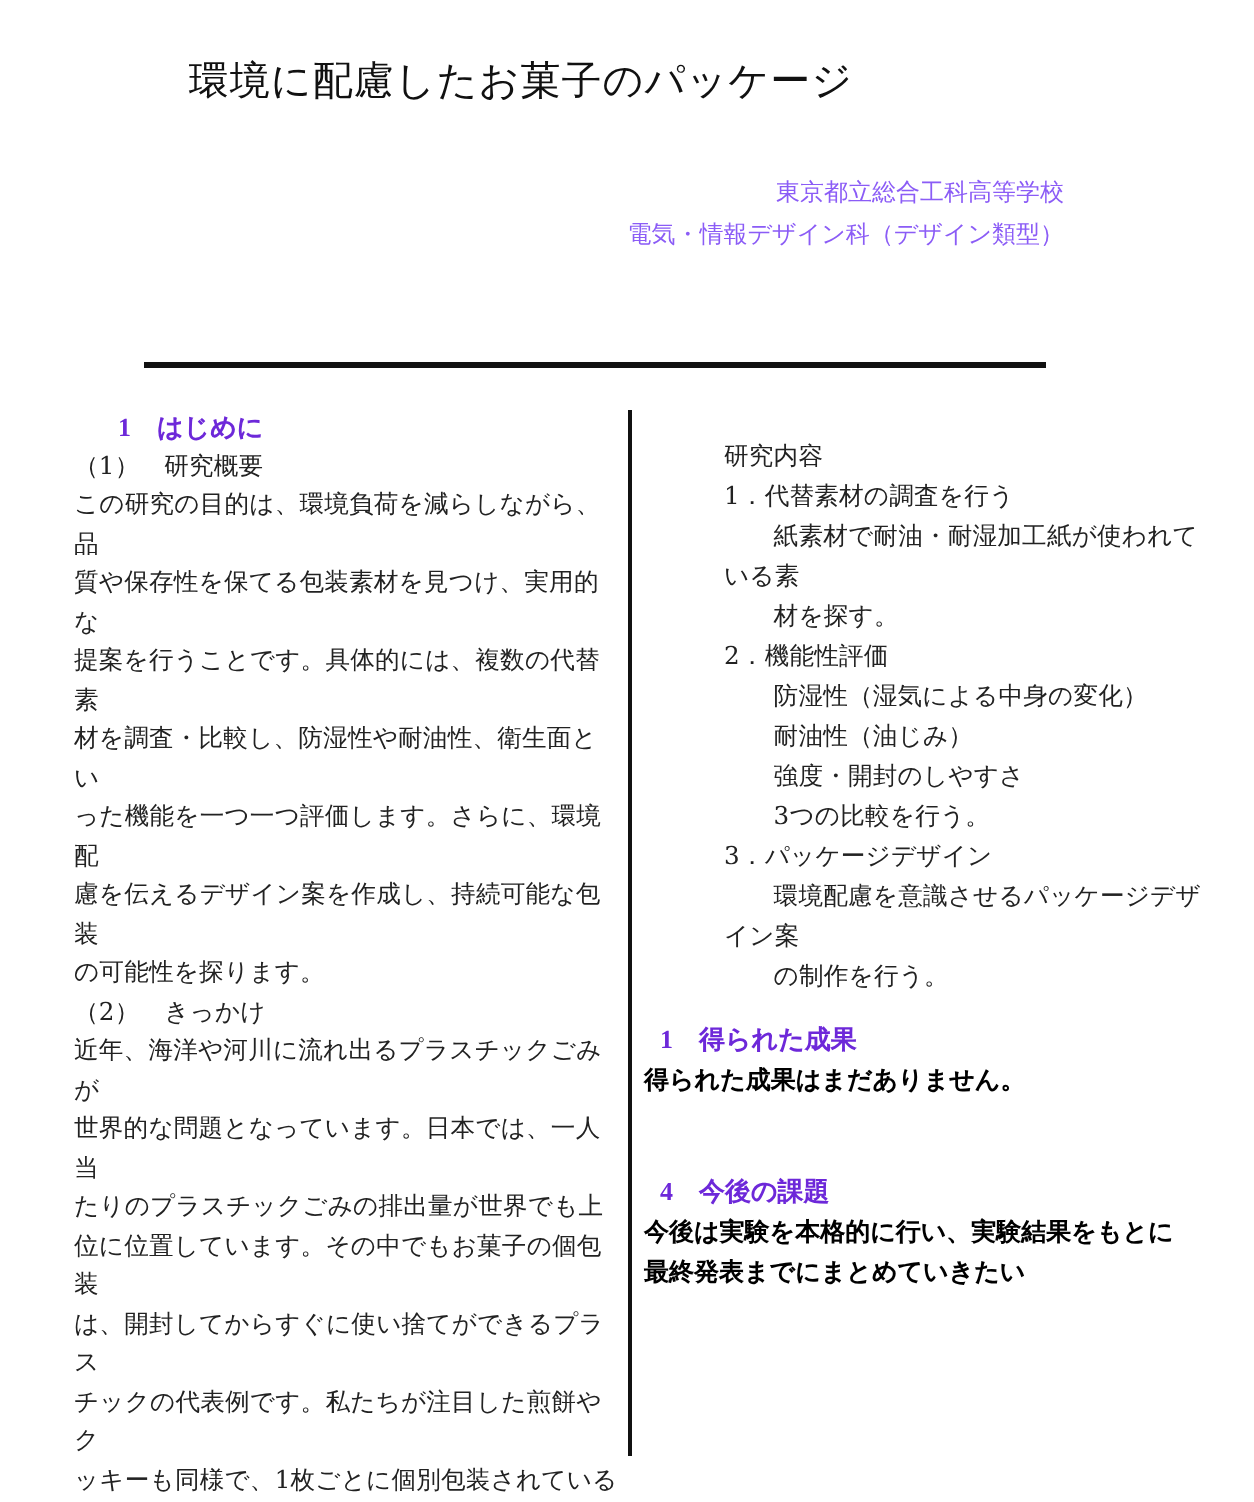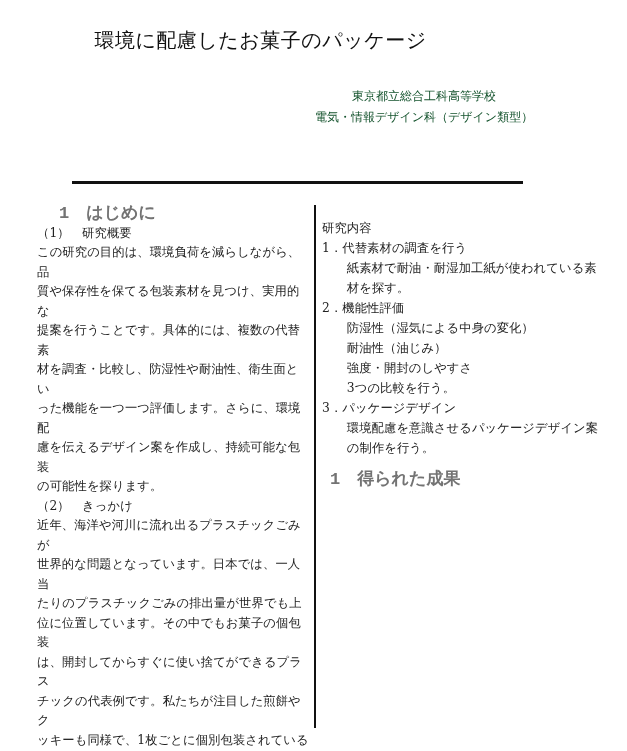--- a/index.html
+++ b/index.html
@@ -20,28 +20,28 @@
     text-align: center;
     font-family: "DejaVu Sans", sans-serif;
     font-weight: 500;
     font-size: 20px;
     letter-spacing: 0.5px;
     color: #111111;
   }
   .affiliation {
     position: absolute;
     top: 86px;
-    left: 304px;
+    left: 292px;
     width: 240px;
-    text-align: center;
+    text-align: right;
     font-family: "DejaVu Serif", serif;
     font-size: 12px;
     line-height: 21px;
     white-space: pre-line;
-    color: #14532d;
+    color: #8b5cf6;
   }
   .horizontal-rule {
     position: absolute;
     left: 72px;
     top: 181px;
     width: 451px;
     height: 3px;
     background: #111111;
   }
   .column-divider {
@@ -58,37 +58,37 @@
     top: 204px;
     width: 274px;
   }
   .col-right {
     position: absolute;
     left: 322px;
     top: 218px;
     width: 280px;
   }
   .section-heading {
-    font-family: Liberation Mono, monospace;
+    font-family: Liberation Serif, serif;
     font-weight: bold;
-    font-size: 17px;
-    color: #737373;
+    font-size: 13px;
+    color: #6d28d9;
     line-height: 19.5px;
   }
   .col-left .section-heading { padding-left: 22px; }
   .col-right .section-heading { padding-left: 8px; line-height: 20px; }
   .serif-lines {
     font-family: "DejaVu Serif", serif;
     font-size: 12.3px;
     line-height: 19.5px;
     letter-spacing: 0.1px;
     white-space: pre-line;
     color: #222222;
   }
-  .col-right .serif-lines { line-height: 20px; }
+  .col-right .serif-lines { line-height: 20px; margin-left: 40px; }
   .bold-lines {
     font-family: "DejaVu Sans", sans-serif;
     font-weight: bold;
     font-size: 12.5px;
     line-height: 20px;
     white-space: pre-line;
     color: #000000;
   }
   .section-results { margin-top: 12px; }
   .section-future { margin-top: 36px; }
@@ -145,15 +145,21 @@
 　　耐油性（油じみ）
 　　強度・開封のしやすさ
 　　3つの比較を行う。
 3．パッケージデザイン
 　　環境配慮を意識させるパッケージデザイン案
 　　の制作を行う。</div>
   </div>
 
   <div class="section-results">
     <div class="section-heading">1　得られた成果</div>
+    <div class="bold-lines">得られた成果はまだありません。</div>
   </div>
 
+  <div class="section-future">
+    <div class="section-heading">4　今後の課題</div>
+    <div class="bold-lines">今後は実験を本格的に行い、実験結果をもとに
+最終発表までにまとめていきたい</div>
+  </div>
 </div>
 
 </body></html>

